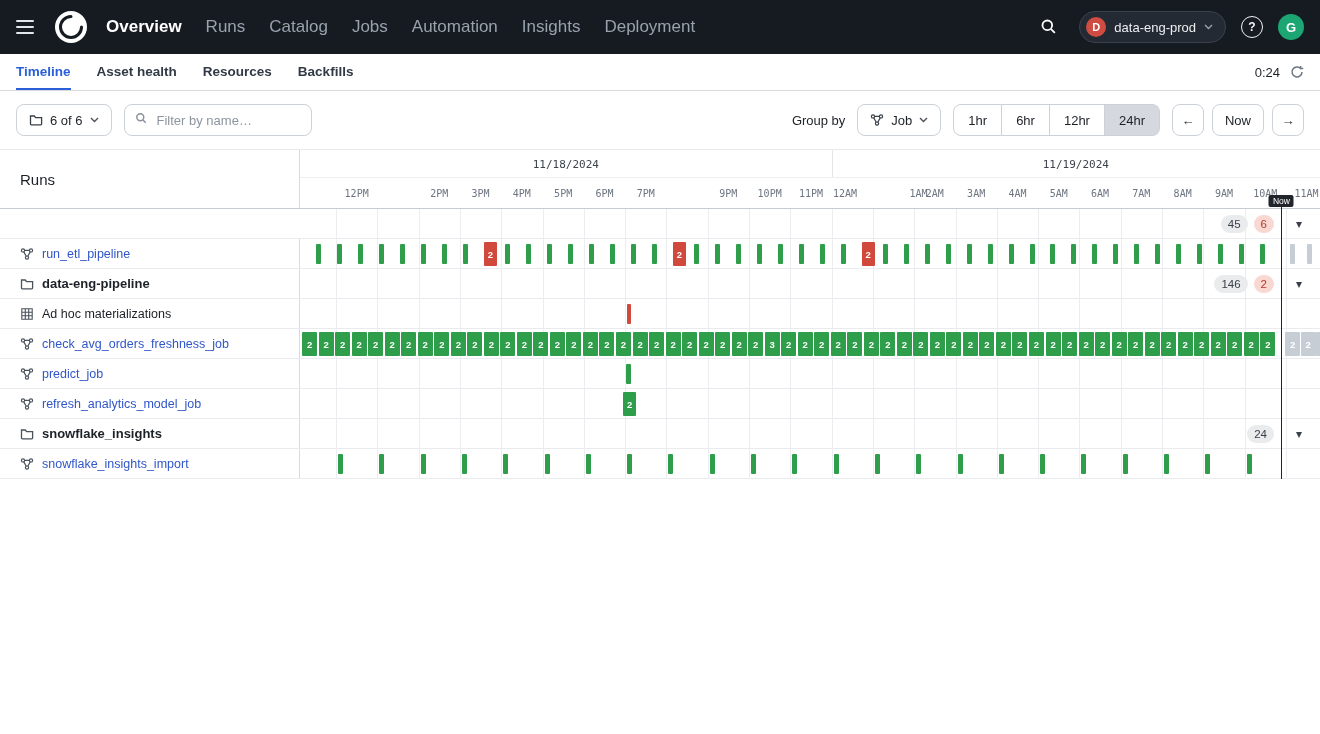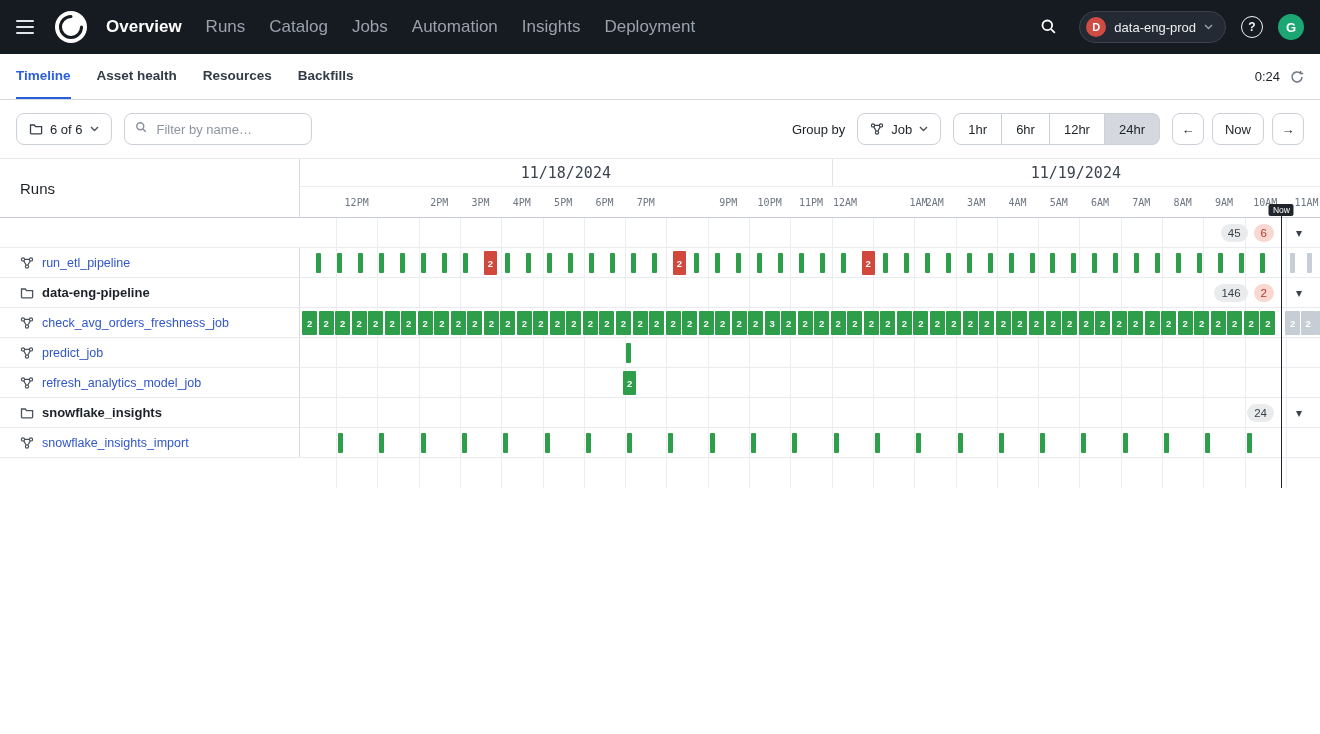--- a/index.html
+++ b/index.html
@@ -18,21 +18,21 @@
   .nav-item.active{color:#fff;font-weight:700}
   .topnav-right{margin-left:auto;display:flex;align-items:center;gap:15px}
   .icon-btn{display:flex;align-items:center;justify-content:center;width:30px;height:30px;cursor:pointer}
   .chip{display:flex;align-items:center;gap:8px;height:32px;padding:0 12px 0 6px;background:#242a33;border:1px solid #3a414d;border-radius:16px;cursor:pointer}
   .chip-badge{width:20px;height:20px;border-radius:50%;background:#d04b41;color:#fff;font-size:11px;font-weight:700;display:flex;align-items:center;justify-content:center}
   .chip-label{color:#eceef1;font-size:13px}
   .help{width:22px;height:22px;border:1.5px solid #f2f4f6;border-radius:50%;color:#f2f4f6;font-size:12px;font-weight:700;display:flex;align-items:center;justify-content:center;cursor:pointer}
   .avatar{width:26px;height:26px;border-radius:50%;background:#1ba673;color:#fff;font-size:13px;font-weight:700;display:flex;align-items:center;justify-content:center;cursor:pointer}
 
   
-  .tabbar{height:46px;border-bottom:1px solid #d9dcdf;display:flex}
+  .tabbar{height:37px;border-bottom:1px solid #d9dcdf;display:flex}
   .tabs{display:flex;gap:26px;padding-left:16px}
   .tab{display:flex;align-items:center;font-size:13.5px;font-weight:700;color:#313a45;border-bottom:2px solid transparent;cursor:pointer}
   .tab.active{color:#2a5fd9;border-bottom-color:#2a5fd9}
   .tab-right{margin-left:auto;display:flex;align-items:center;gap:10px;padding-right:16px}
   .timer{font-size:13px;color:#1c2127}
   .refresh{display:flex;align-items:center;cursor:pointer}
 
   
   .toolbar{height:59px;display:flex;align-items:center;gap:12px;padding:0 16px;border-bottom:1px solid #e7e9eb}
   .btn{height:32px;display:inline-flex;align-items:center;gap:7px;padding:0 12px;border:1px solid #ccd1d8;border-radius:8px;background:#fff;font-size:13px;color:#1c2127;cursor:pointer}
@@ -49,21 +49,21 @@
   .seg .btn.active{background:#d5d9df}
   .nav-btns{display:flex;gap:8px}
   .btn.sq{width:32px;justify-content:center;padding:0}
 
   
   .tl-header{display:flex;border-bottom:1px solid #c7ccd2}
   .tl-runs{width:300px;min-width:300px;border-right:1px solid #d8dbdf;display:flex;align-items:center;padding-left:20px;font-size:15px;color:#1c2127}
   .tl-head-right{flex:1;position:relative}
   .date-row{height:28px;position:relative;border-bottom:1px solid #edeef0;overflow:hidden}
   .hour-row{height:30px;position:relative;overflow:hidden}
-  .day-label{position:absolute;top:50%;transform:translate(-50%,-50%);font-family:"DejaVu Sans Mono",monospace;font-size:15px;color:#3c434d;white-space:nowrap}
+  .day-label{position:absolute;top:50%;transform:translate(-50%,-50%);font-family:"DejaVu Sans Mono",monospace;font-size:11px;color:#3c434d;white-space:nowrap}
   .day-sep{position:absolute;top:0;bottom:0;width:1px;background:#e2e4e7}
   .hour-label{position:absolute;top:50%;transform:translate(-50%,-50%);font-family:"DejaVu Sans Mono",monospace;font-size:10px;color:#6d7580;white-space:nowrap}
 
   
   .tl-body{position:relative;height:270px}
   .grid-overlay{position:absolute;left:300px;top:0;right:0;bottom:0;overflow:hidden;pointer-events:none}
   .grid-line{position:absolute;top:0;bottom:0;width:1px;background:#ecedf0}
   .tl-row{height:30px;display:flex;border-bottom:1px solid #e9ebee}
   .tl-row-label{width:300px;min-width:300px;border-right:1px solid #d8dbdf;display:flex;align-items:center;gap:8px;padding-left:20px;background:#fff}
   .row-icon{display:flex;align-items:center}
@@ -335,20 +335,33 @@
           </svg>
         </span>
         <span class="row-label-group">data-eng-pipeline</span>
       </div>
       <div class="tl-row-chart">
         <div class="row-badges">
           <span class="badge gray">146</span>
           <span class="badge red">2</span>
         </div>
         <span class="row-caret">▾</span>
+      </div>
+    </div>
+    <div class="tl-row">
+      <div class="tl-row-label">
+        <span class="row-icon">
+          <svg width="14" height="14" viewBox="0 0 14 14" fill="none" stroke="#4a525c" stroke-width="1.1">
+            <path d="M1.8 1.8h10.4v10.4H1.8z M1.8 5.3h10.4M1.8 8.7h10.4M5.3 1.8v10.4M8.7 1.8v10.4"></path>
+          </svg>
+        </span>
+        <span class="row-label-plain">Ad hoc materializations</span>
+      </div>
+      <div class="tl-row-chart">
+        <div class="bar" style="left: 327.165px; width: 4px; top: 5px; height: 20px; background: rgb(208, 73, 60);"></div>
       </div>
     </div>
     <div class="tl-row">
       <div class="tl-row-label">
         <span class="row-icon">
           <svg width="14" height="14" viewBox="0 0 14 14" fill="none" stroke="#4a525c" stroke-width="1.2">
             <circle cx="3" cy="3.4" r="1.6"></circle>
             <circle cx="11" cy="3.4" r="1.6"></circle>
             <circle cx="7" cy="10.6" r="1.6"></circle>
             <path d="M4.6 3.4h4.8M3.7 4.9l2.6 4.3M10.3 4.9 7.7 9.2"></path>

